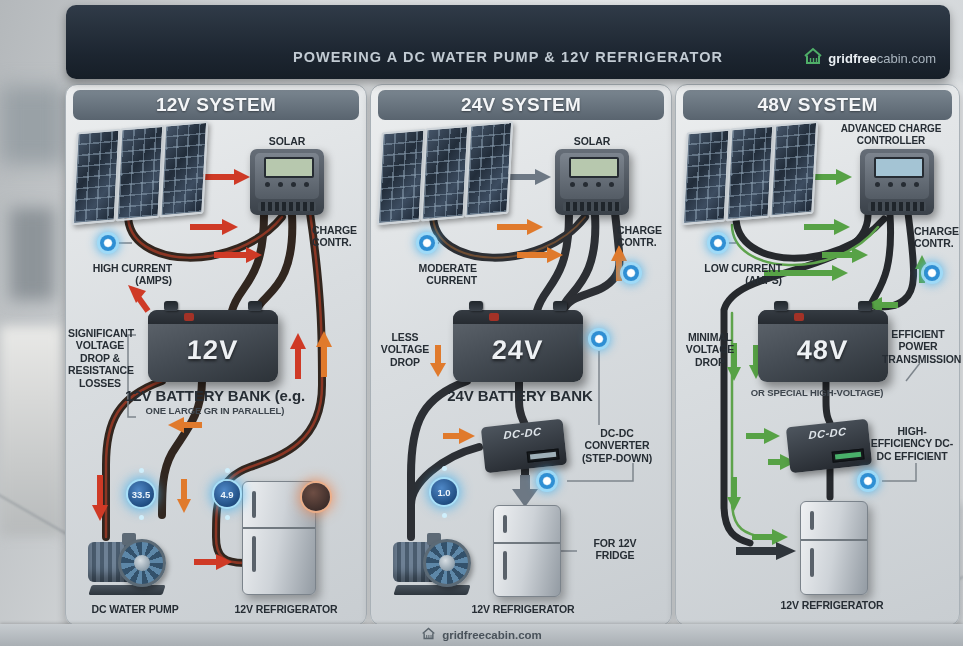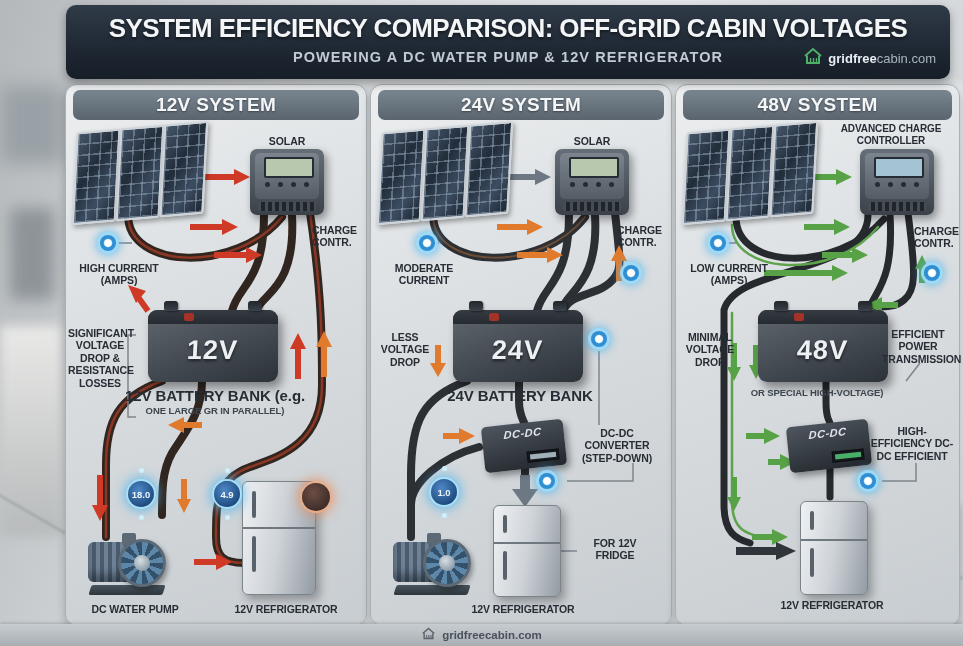--- a/index.html
+++ b/index.html
@@ -53,21 +53,21 @@
   .wires{position:absolute;inset:0;width:100%;height:100%;z-index:1;}
 
   
   .label{position:absolute;z-index:3;font-weight:bold;font-size:10.5px;line-height:1.18;
     color:#262d34;text-align:center;letter-spacing:-0.1px;}
   .label.left{text-align:left;}
   .ctrl-label{left:184px;top:50px;width:74px;}
   .p3 .ctrl-label{left:150px;top:38px;width:130px;font-size:10px;}
   .charge-label{left:246px;top:139px;width:52px;}
   .p3 .charge-label{left:238px;top:140px;width:50px;}
-  .current-label{left:0px;top:177px;width:106px;}
+  .current-label{left:0px;top:177px;width:106px;text-align:right;}
   .volt-label{left:2px;top:242px;width:64px;}
   .p2 .volt-label,.p3 .volt-label{top:246px;}
   .batt-label{left:20px;top:302px;width:258px;}
   .p3 .batt-label{left:16px;width:250px;}
   .batt-label .bl1{display:block;font-size:15px;}
   .batt-label .bl2{display:block;font-size:9.5px;font-weight:600;color:#3d454d;}
   .trans-label{left:206px;top:243px;width:72px;}
   .conv-label{left:198px;top:342px;width:96px;}
   .p3 .conv-label{left:192px;top:340px;width:88px;}
   .fridge-note{left:206px;top:452px;width:76px;}
@@ -200,21 +200,20 @@
 <body>
 
 <div class="bg-shape bg-shelf"></div>
 <div class="bg-shape bg-lamp"></div>
 <div class="bg-shape bg-cab"></div>
 <div class="bg-shape bg-floor1"></div>
 <div class="bg-shape bg-floor2"></div>
 <div class="bg-shape bg-right"></div>
 
 <header class="header">
-  <div class="title">SYSTEM EFFICIENCY COMPARISON: OFF-GRID CABIN VOLTAGES</div>
   <div class="subtitle">POWERING A DC WATER PUMP &amp; 12V REFRIGERATOR</div>
   <div class="brand">
     <span>
       <svg width="20" height="18" viewBox="0 0 20 18">
           <path d="M2,9 L10,2 L18,9" fill="none" stroke="#4fae68" stroke-width="2"></path>
           <path d="M4,8.5 V16 H16 V8.5" fill="none" stroke="#4fae68" stroke-width="2"></path>
           <path d="M7.5,11 V16 M10.5,11 V16 M13.5,11 V16" stroke="#4fae68" stroke-width="1.4"></path>
         </svg>
     </span>
     <span class="brand-text"><span class="bb">gridfree</span><span>cabin.com</span></span>
@@ -305,21 +304,21 @@
   <div class="battery">
     <span class="term neg"></span>
     <span class="term pos"></span>
     <span class="capred"></span>
     <span class="bv">12V</span>
   </div>
   <div class="label batt-label">
     <span class="bl1">12V BATTERY BANK (e.g.</span>
     <span class="bl2">ONE LARGE GR IN PARALLEL)</span>
   </div>
-  <div class="badge b18">18.0</div>
+  <div class="badge b18">33.5</div>
   <div class="badge b33">4.9</div>
   <div class="heat-badge"></div>
   <div class="pump">
     <div class="pump-base"></div>
       <div class="pump-body"></div>
     <div class="pump-cap"></div>
       <div class="pump-fan"></div>
   </div>
   <div class="fridge">
     <div class="fr-top"></div>

